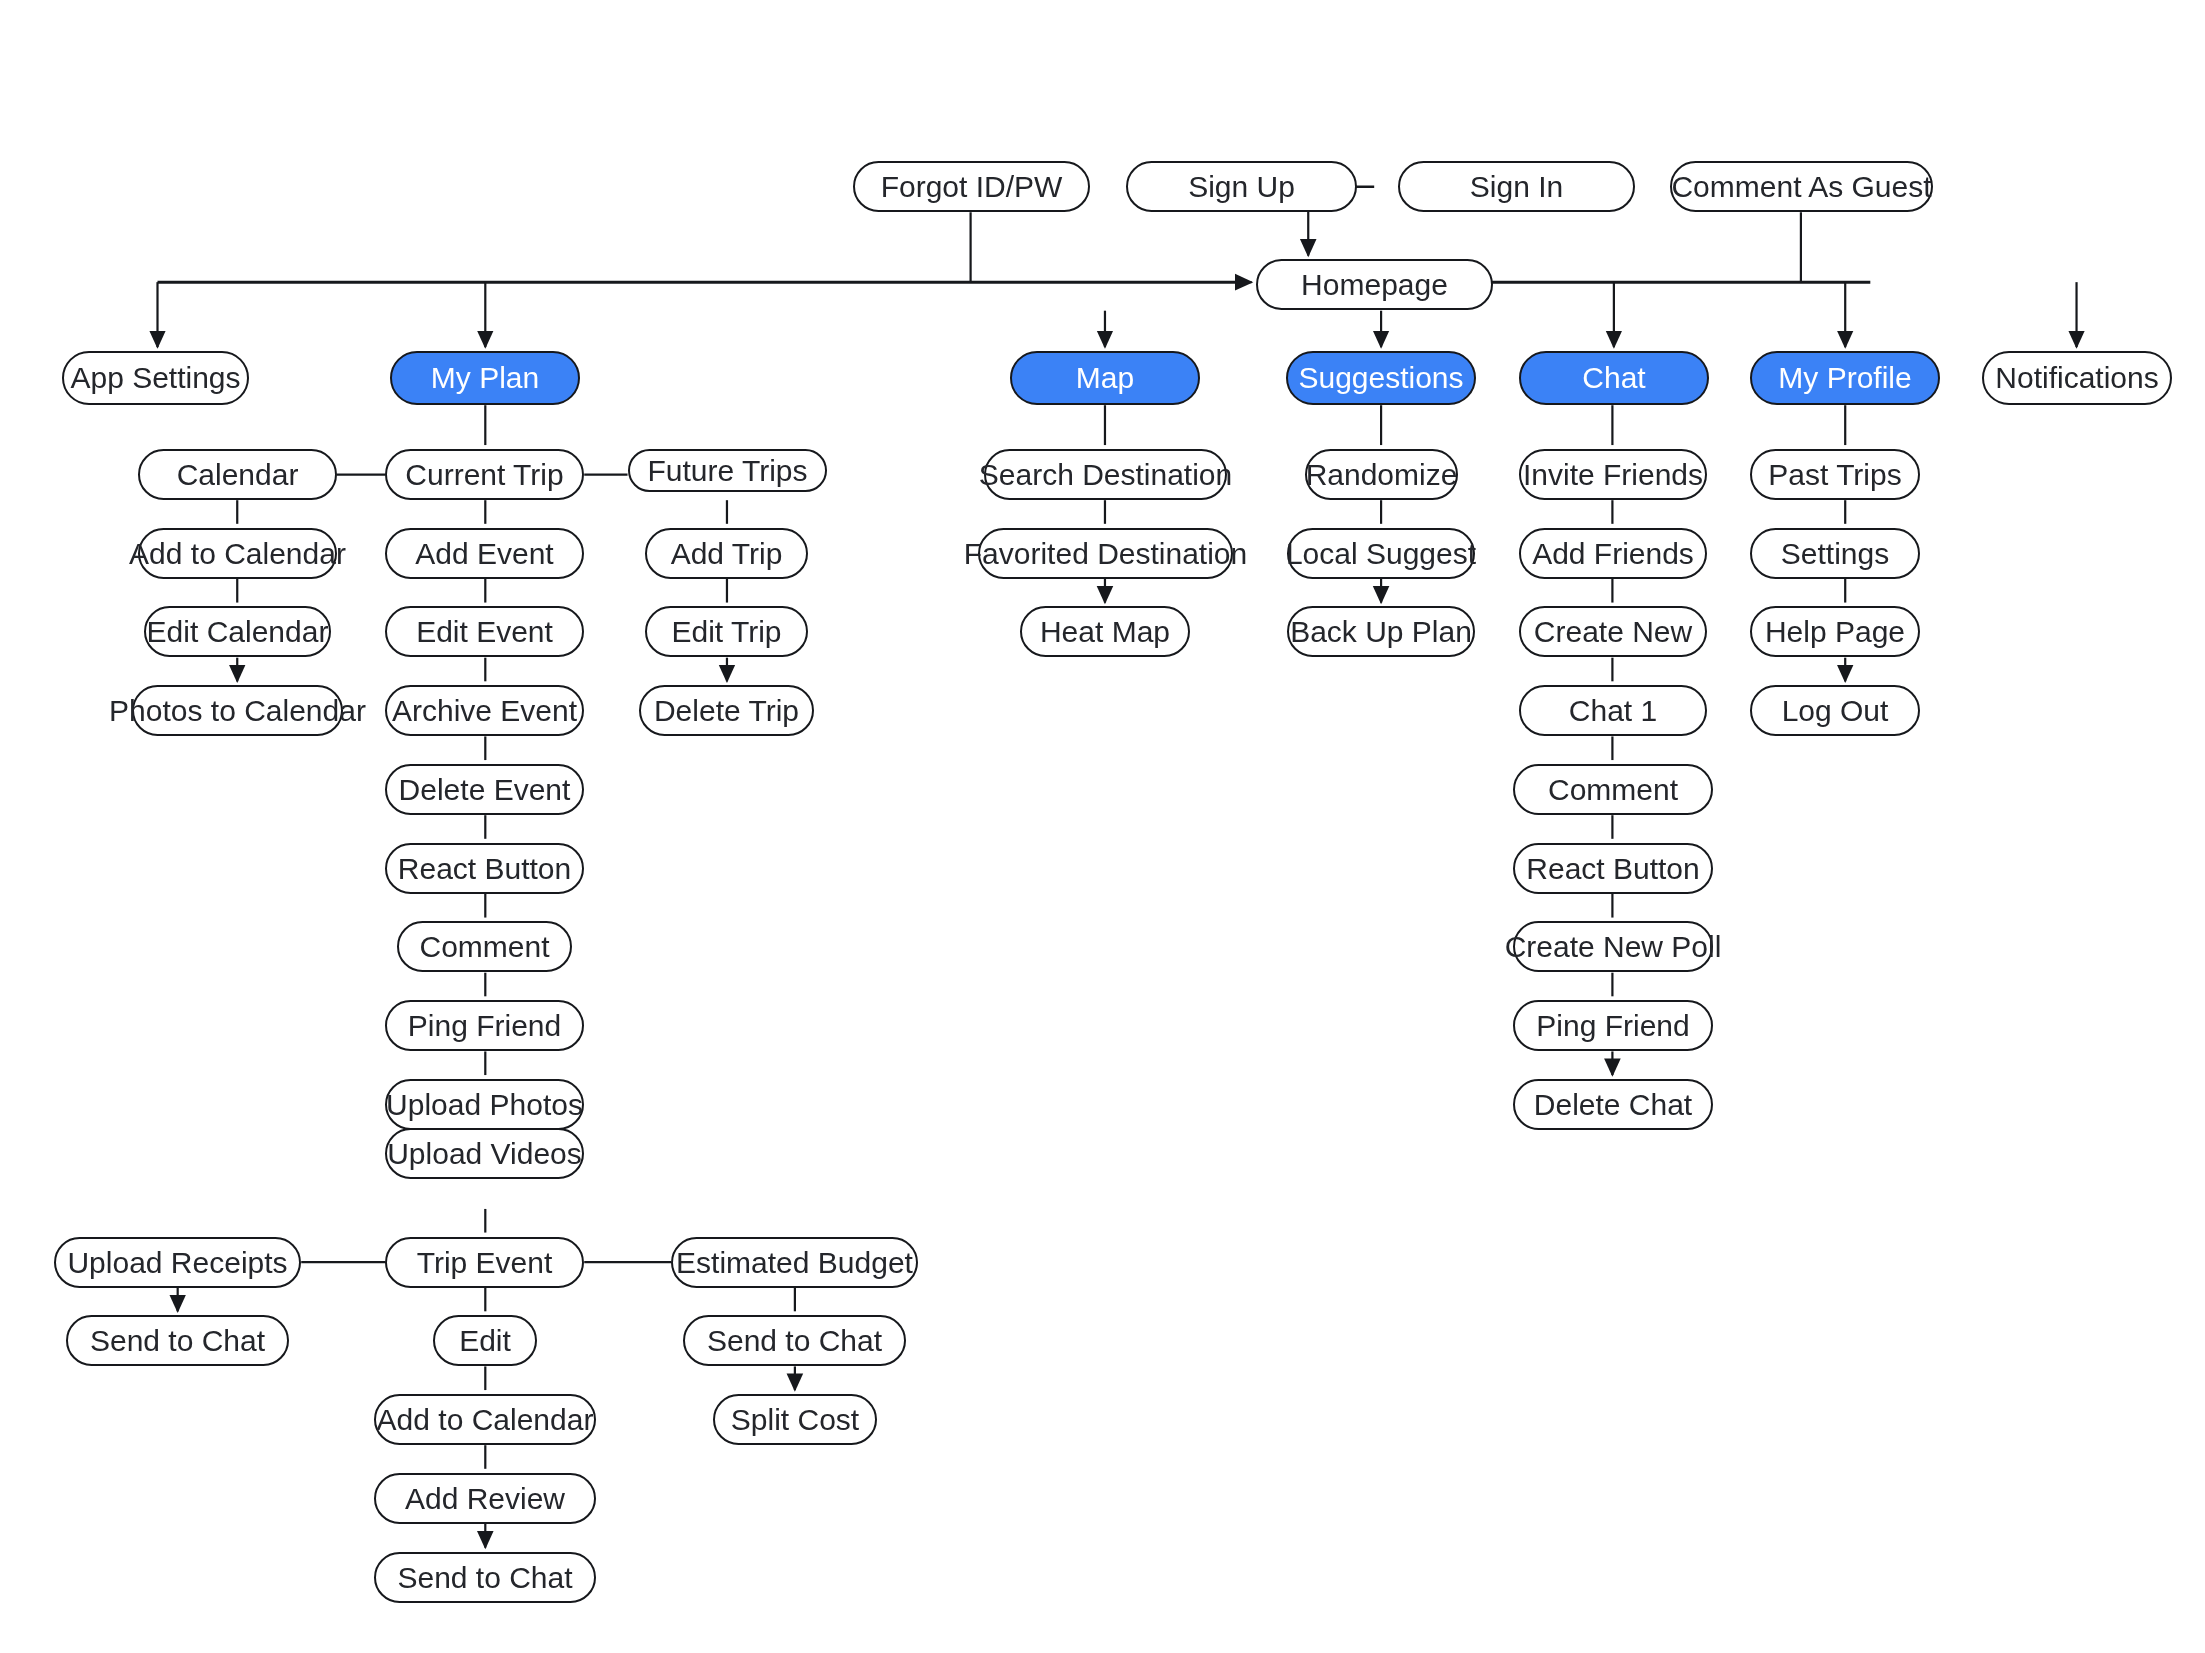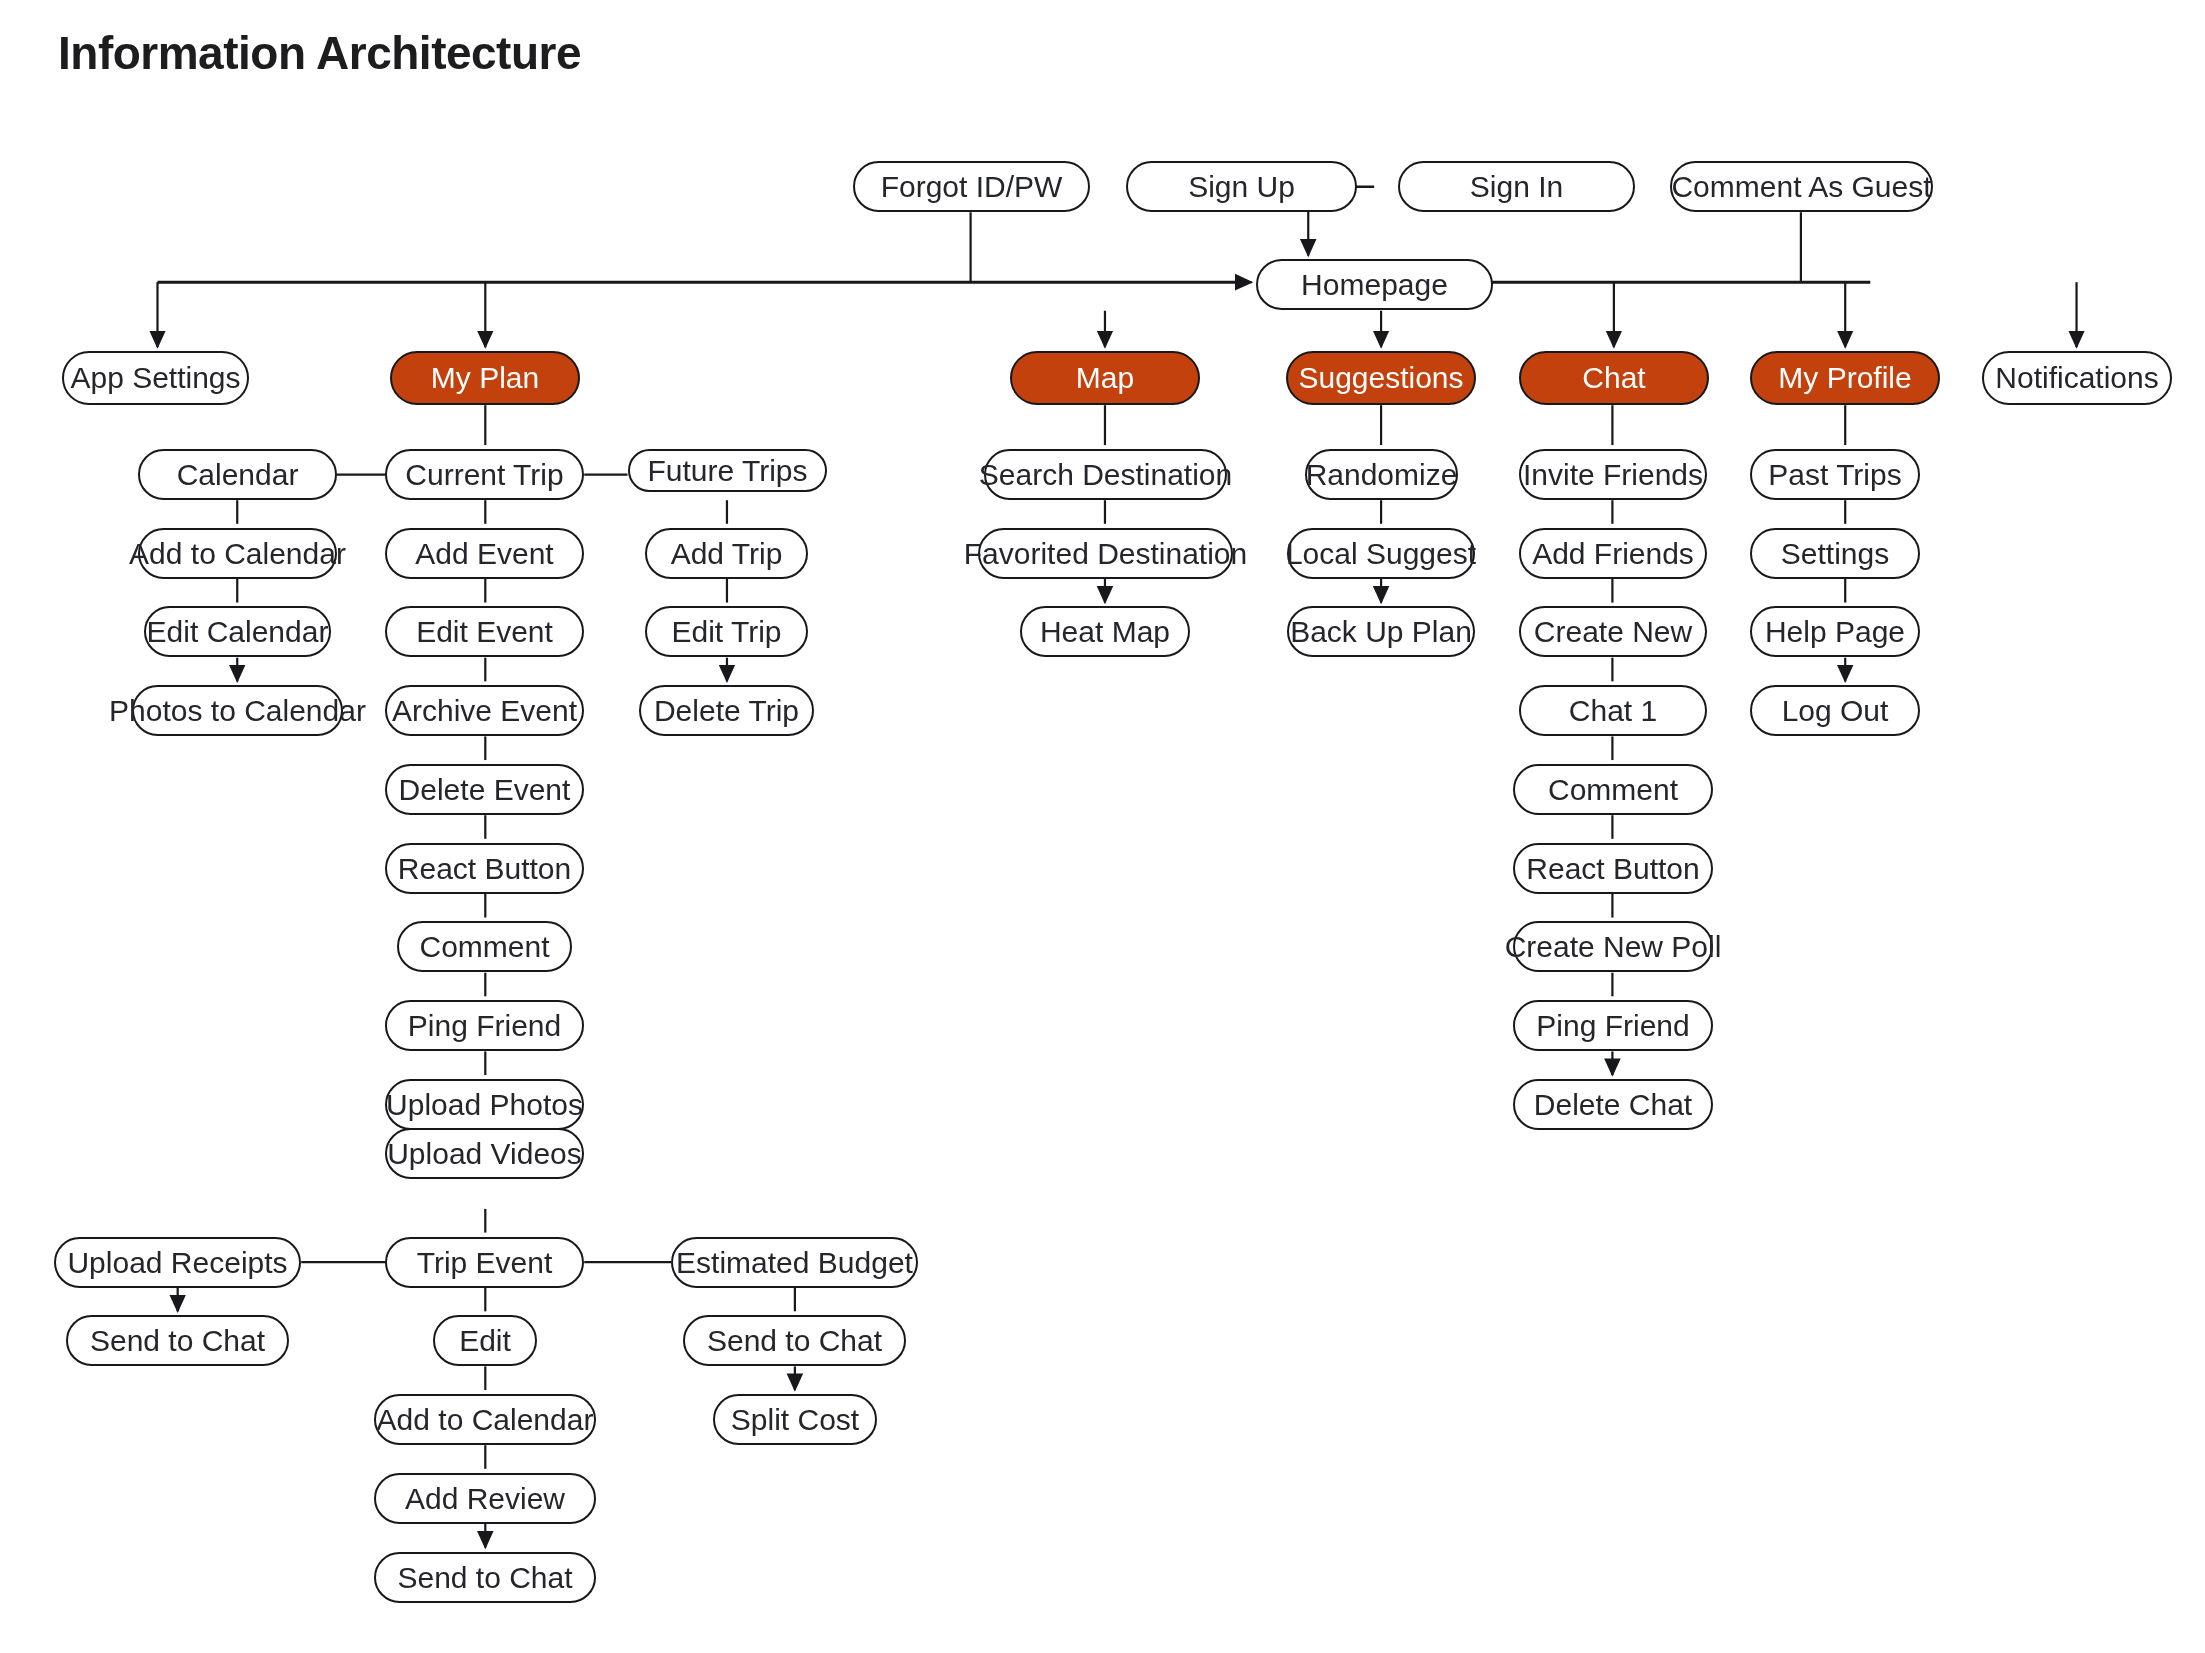--- a/index.html
+++ b/index.html
@@ -18,28 +18,27 @@
     border:2px solid #16181c;
     border-radius:492px;
     background:#ffffff;
     color:#24262b;
     font-size:30px;
     line-height:1;
     text-align:center;
     white-space:nowrap;
     padding:0 6.9px;
   }
-  .node.accent{background:#c2410c;border-color:#16181c;color:#ffffff;}
+  .node.accent{background:#3b82f6;border-color:#16181c;color:#ffffff;}
 </style>
 </head>
 <body>
 
 <div id="stage">
 
-  <div id="page-title">Information Architecture</div>
 
   <svg id="edges" viewBox="0 0 4480 3360" xmlns="http://www.w3.org/2000/svg">
     <defs>
       <marker id="ah" viewBox="0 0 12 12" refX="10" refY="6" markerWidth="9" markerHeight="9" orient="auto-start-reverse">
         <path d="M 0 1 L 11 6 L 0 11 z" fill="#16181c"></path>
       </marker>
     </defs>
     <g stroke="#16181c" stroke-width="4.5" fill="none">
 
       <path d="M 2523 379 L 2792 379" stroke-width="5"></path>

